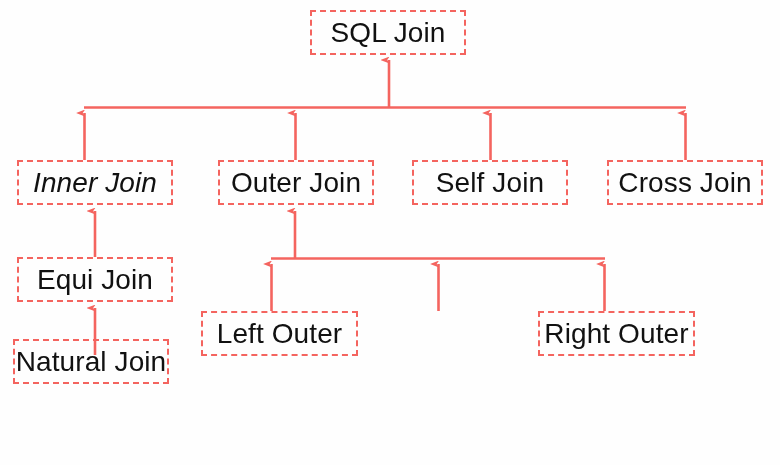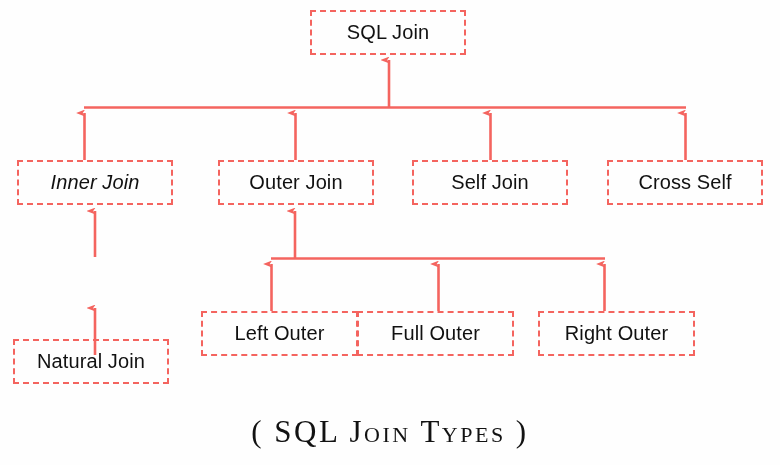--- a/index.html
+++ b/index.html
@@ -27,21 +27,21 @@
   .node {
     position: absolute;
     box-sizing: border-box;
     border: 2.5px dashed #f4645f;
     background: transparent;
     display: flex;
     align-items: center;
     justify-content: center;
     color: #111111;
     font-family: "Liberation Sans", sans-serif;
-    font-size: 20px;
+    font-size: 28px;
     font-weight: 400;
     letter-spacing: 0.1px;
     white-space: nowrap;
     z-index: 2;
   }
   .caption {
     position: absolute;
     left: 0;
     width: 780px;
     text-align: center;
@@ -101,35 +101,34 @@
 
   <div class="node" style="left:218px; top:160px; width:156px; height:45px;">
     <span>Outer Join</span>
   </div>
 
   <div class="node" style="left:412px; top:160px; width:156px; height:45px;">
     <span>Self Join</span>
   </div>
 
   <div class="node" style="left:607px; top:160px; width:156px; height:45px;">
-    <span>Cross Self</span>
+    <span>Cross Join</span>
   </div>
 
+  <div class="node" style="left:17px; top:257px; width:156px; height:45px;">
+    <span>Equi Join</span>
+  </div>
 
   <div class="node" style="left:201px; top:311px; width:157px; height:45px;">
     <span>Left Outer</span>
   </div>
 
-  <div class="node" style="left:357px; top:311px; width:157px; height:45px;">
-    <span>Full Outer</span>
-  </div>
 
   <div class="node" style="left:538px; top:311px; width:157px; height:45px;">
     <span>Right Outer</span>
   </div>
 
   <div class="node" style="left:13px; top:339px; width:156px; height:45px;">
     <span>Natural Join</span>
   </div>
 
-  <div class="caption" style="top:414px;">( SQL Join Types )</div>
 
 </div>
 
 </body></html>

